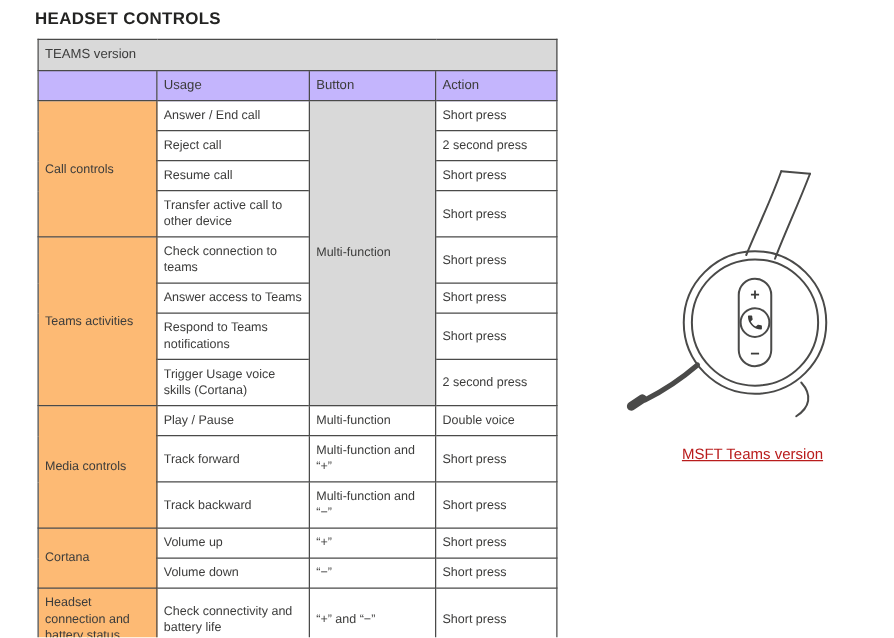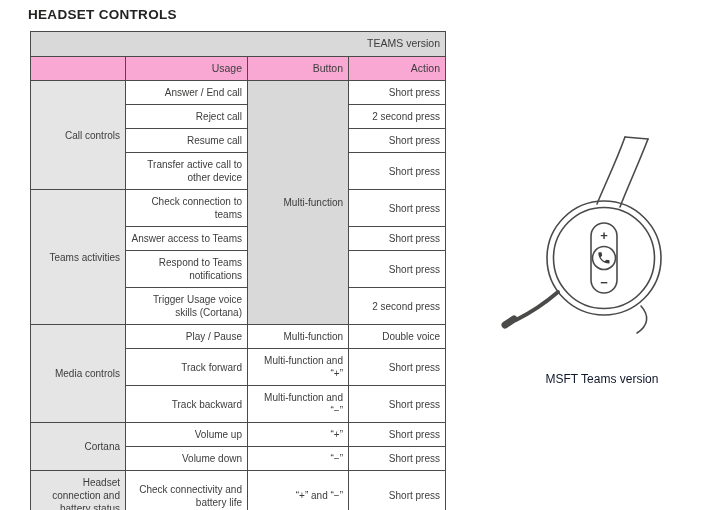--- a/index.html
+++ b/index.html
@@ -5,29 +5,29 @@
   html,body{margin:0;padding:0;background:#ffffff;}
   body{font-family:"Liberation Sans", sans-serif;color:#3c3c3b;}
   .page{position:relative;width:715px;height:510px;background:#fff;overflow:hidden;padding-left:32px;}
 
   .title{position:absolute;left:28px;top:7px;font-size:13.5px;font-weight:bold;
          letter-spacing:.3px;color:#232322;}
 
   table.controls{position:absolute;left:30px;top:31px;width:415px;border-collapse:collapse;
          font-size:10px;table-layout:fixed;}
   table.controls td, table.controls th{border:1px solid #4a4a49;padding:5px 5px;
-         text-align:right;vertical-align:middle;line-height:1.3;font-weight:normal;}
+         text-align:left;vertical-align:middle;line-height:1.3;font-weight:normal;}
   th.cap{background:#d9d9d9;text-align:left;font-weight:bold;font-size:10.5px;padding:5px 8px;}
-  th.hd{background:#f9a8d4;font-weight:bold;font-size:10.5px;}
-  td.cat{background:#e5e5e5;font-weight:bold;}
+  th.hd{background:#c4b5fd;font-weight:bold;font-size:10.5px;}
+  td.cat{background:#fdba74;font-weight:bold;}
   td.btnspan{background:#d9d9d9;}
 
   .illustration{position:absolute;left:488px;top:136px;width:228px;}
   .illustration svg{display:block;margin:0 auto;}
-  .ill-caption{margin-top:20px;text-align:center;font-size:12px;color:#0f172a;}
+  .ill-caption{margin-top:4px;text-align:center;font-size:12px;color:#b91c1c;text-decoration:underline;}
 </style>
 </head>
 <body>
 
 <div class="page">
 
   <div class="title">HEADSET CONTROLS</div>
 
   <table class="controls">
     <colgroup>

